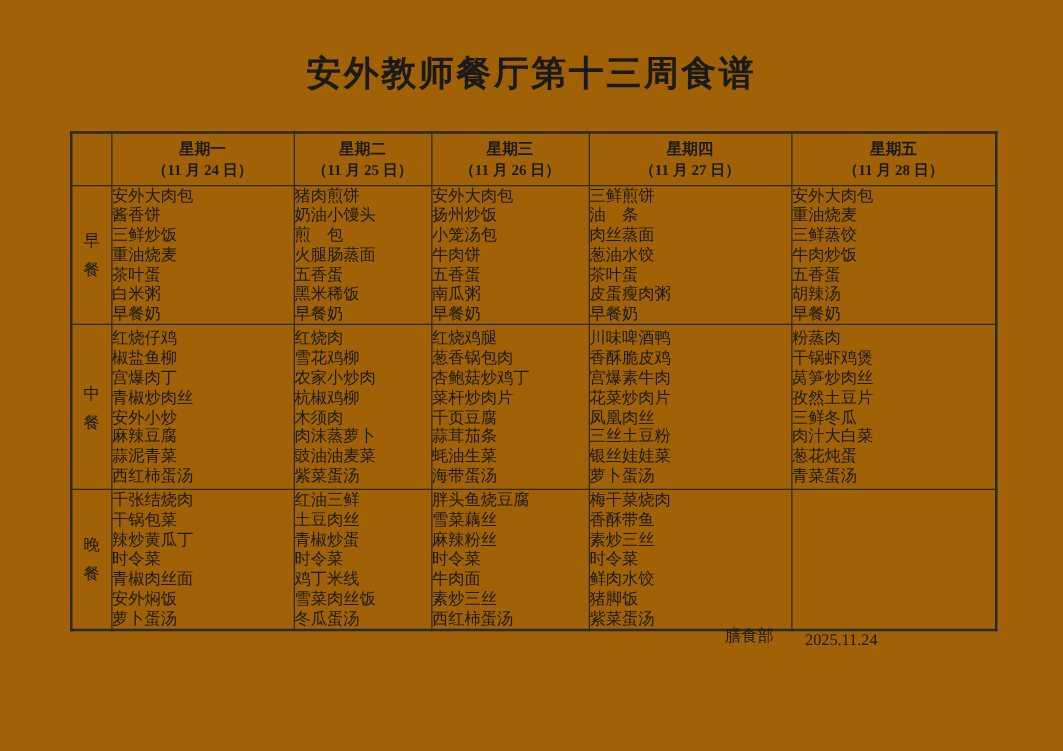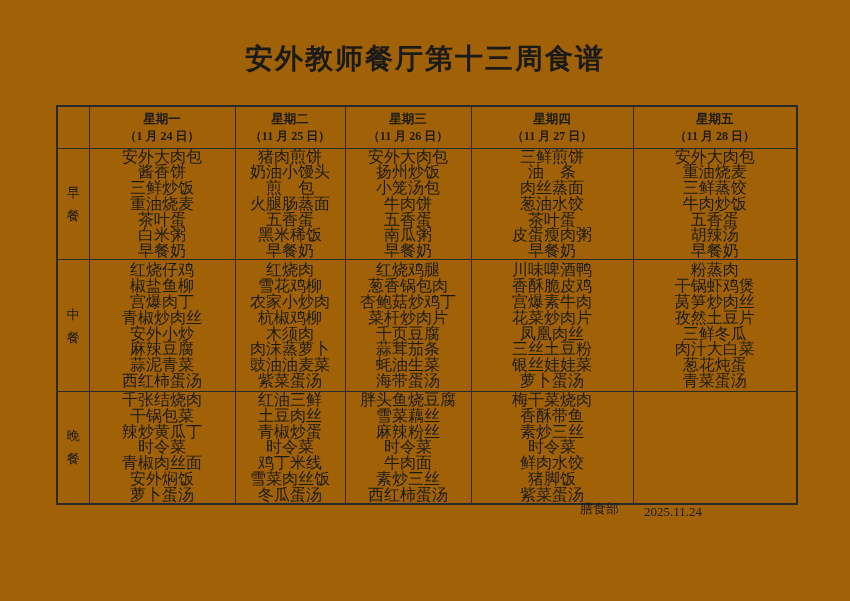--- a/index.html
+++ b/index.html
@@ -61,23 +61,23 @@
   }
   .meal-label {
     width: 16px;
     margin: 0 auto;
     font-size: 13px;
     line-height: 23px;
     word-break: break-all;
     letter-spacing: 0;
   }
   .menu-cell {
-    text-align: center;
+    text-align: left;
     vertical-align: middle;
-    font-size: 16px;
+    font-size: 13px;
   }
   .dish { line-height: 15.8px; white-space: pre; }
   .footer-dept {
     position: absolute;
     top: 500px;
     left: 580px;
     font-size: 13px;
   }
   .footer-date {
     position: absolute;
@@ -101,21 +101,21 @@
       <col style="width:110px">
       <col style="width:126px">
       <col style="width:162px">
       <col style="width:164px">
     </colgroup>
     <tbody>
         <tr class="header-row">
       <th class="day-header"></th>
       <th class="day-header">
         <div class="day">星期一</div>
-        <div class="date">（1 月 24 日）</div>
+        <div class="date">（11 月 24 日）</div>
       </th>
       <th class="day-header">
         <div class="day">星期二</div>
         <div class="date">（11 月 25 日）</div>
       </th>
       <th class="day-header">
         <div class="day">星期三</div>
         <div class="date">（11 月 26 日）</div>
       </th>
       <th class="day-header">

